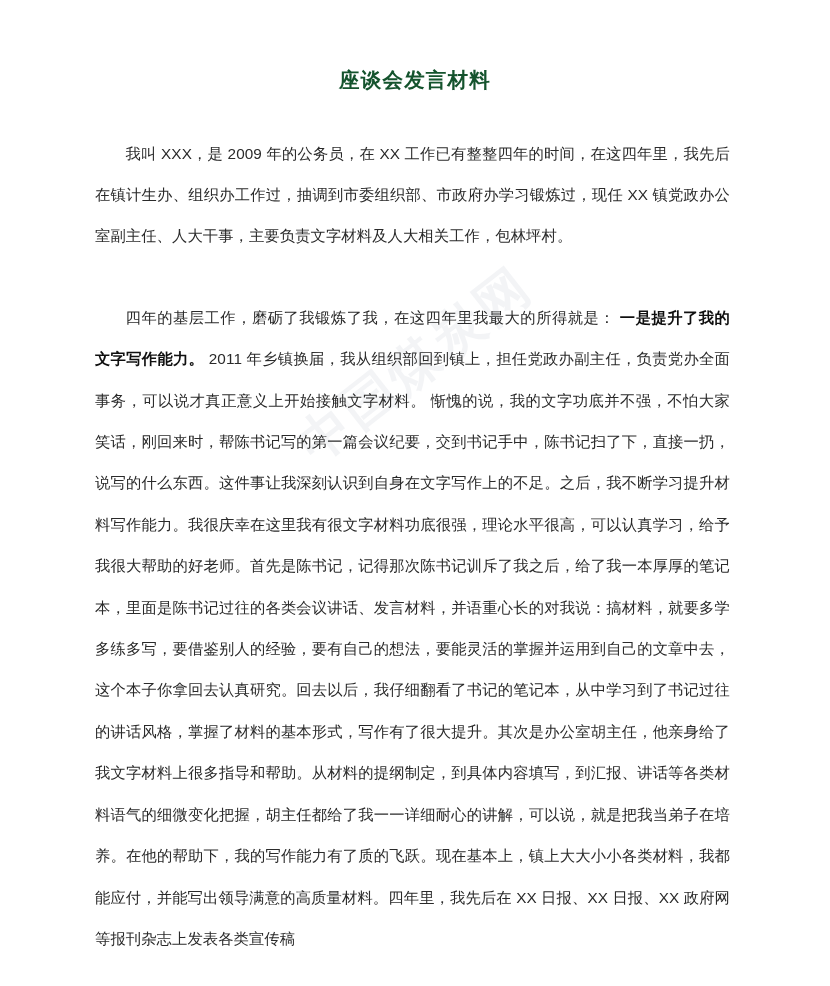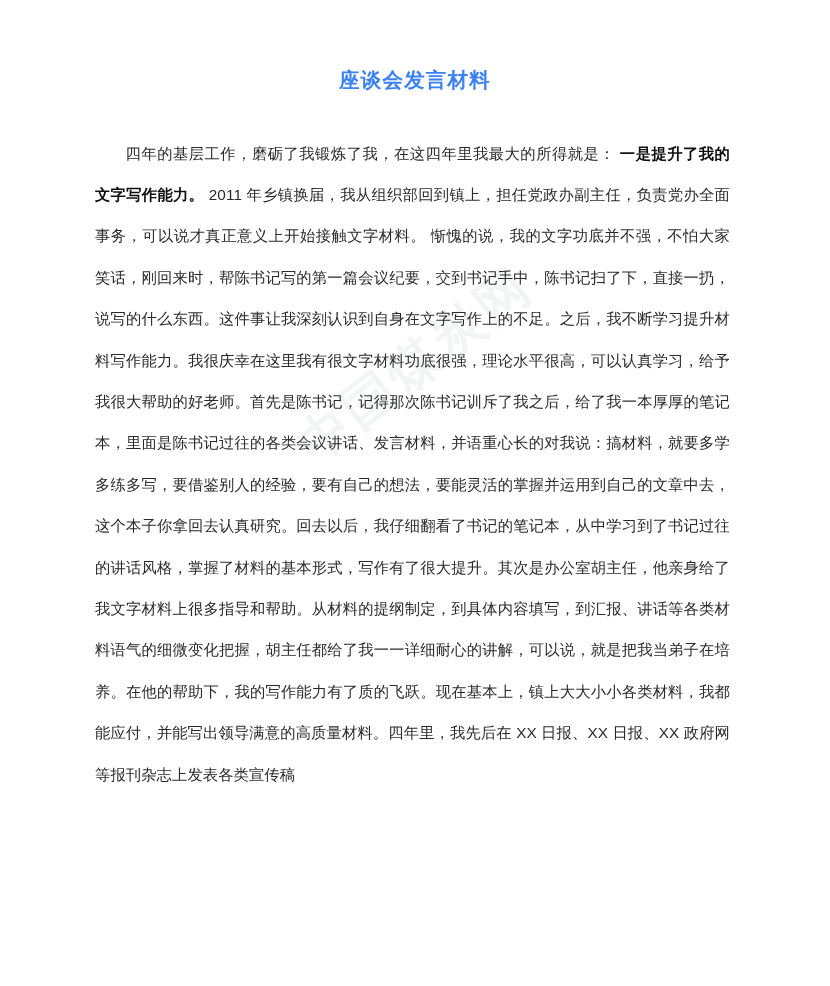--- a/index.html
+++ b/index.html
@@ -49,21 +49,21 @@
     z-index: 1;
     padding: 0;
   }
 
   .doc-title {
     margin: 0;
     padding-top: 68px;
     text-align: center;
     font-size: 20.5px;
     font-weight: 700;
-    color: #3b82f6;
+    color: #14532d;
     letter-spacing: 1.2px;
     line-height: 1.2;
   }
 
   .body-block {
     margin: 0;
     padding: 0 100px 0 95px;
   }
 
   p.para {
@@ -93,17 +93,18 @@
 
   <div class="watermark-layer">
     <div class="watermark">中国煤炭网</div>
   </div>
 
   <div class="doc">
 
     <h1 class="doc-title">座谈会发言材料</h1>
 
     <div class="body-block">
+      <p class="para gap"><span>我叫 XXX，是 2009 年的公务员，在 XX 工作已有整整四年的时间，在这四年里，我先后在镇计生办、组织办工作过，抽调到市委组织部、市政府办学习锻炼过，现任 XX 镇党政办公室副主任、人大干事，主要负责文字材料及人大相关工作，包林坪村。</span></p>
       <p class="para gap"><span>四年的基层工作，磨砺了我锻炼了我，在这四年里我最大的所得就是：</span><b> 一是提升了我的文字写作能力。</b><span> 2011 年乡镇换届，我从组织部回到镇上，担任党政办副主任，负责党办全面事务，可以说才真正意义上开始接触文字材料。 惭愧的说，我的文字功底并不强，不怕大家笑话，刚回来时，帮陈书记写的第一篇会议纪要，交到书记手中，陈书记扫了下，直接一扔，说写的什么东西。这件事让我深刻认识到自身在文字写作上的不足。之后，我不断学习提升材料写作能力。我很庆幸在这里我有很文字材料功底很强，理论水平很高，可以认真学习，给予我很大帮助的好老师。首先是陈书记，记得那次陈书记训斥了我之后，给了我一本厚厚的笔记本，里面是陈书记过往的各类会议讲话、发言材料，并语重心长的对我说：搞材料，就要多学多练多写，要借鉴别人的经验，要有自己的想法，要能灵活的掌握并运用到自己的文章中去，这个本子你拿回去认真研究。回去以后，我仔细翻看了书记的笔记本，从中学习到了书记过往的讲话风格，掌握了材料的基本形式，写作有了很大提升。其次是办公室胡主任，他亲身给了我文字材料上很多指导和帮助。从材料的提纲制定，到具体内容填写，到汇报、讲话等各类材料语气的细微变化把握，胡主任都给了我一一详细耐心的讲解，可以说，就是把我当弟子在培养。在他的帮助下，我的写作能力有了质的飞跃。现在基本上，镇上大大小小各类材料，我都能应付，并能写出领导满意的高质量材料。四年里，我先后在 XX 日报、XX 日报、XX 政府网等报刊杂志上发表各类宣传稿</span></p>
     </div>
 
   </div>
 </div>
 
 </body></html>

